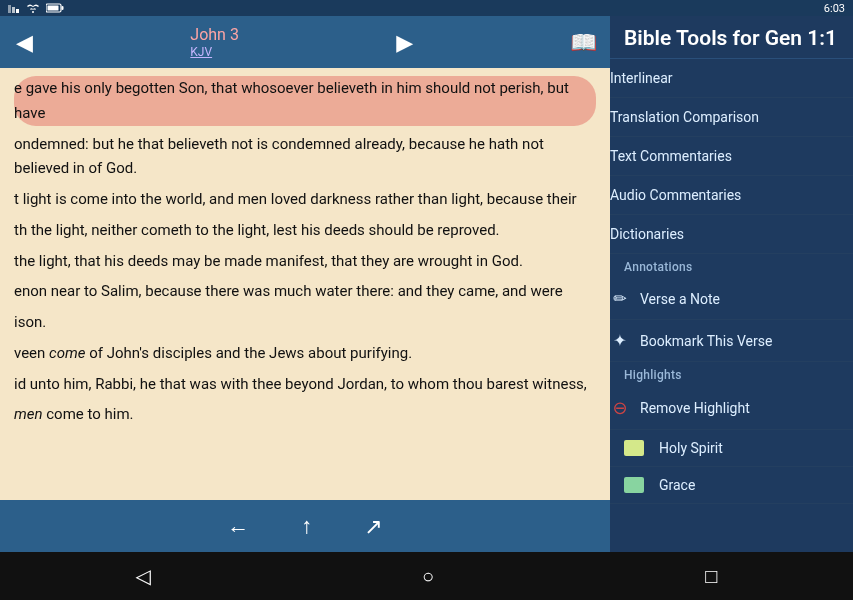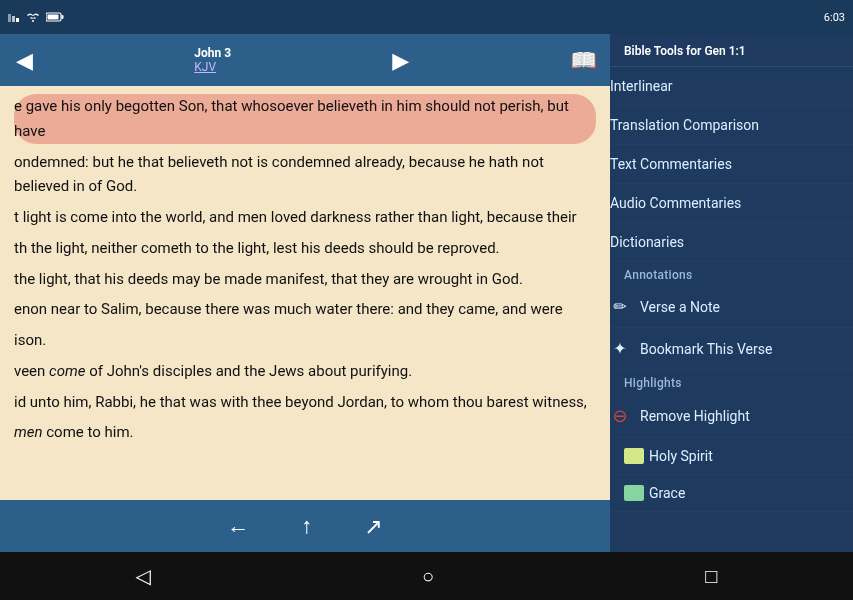--- a/index.html
+++ b/index.html
@@ -5,21 +5,21 @@
     * { margin: 0; padding: 0; box-sizing: border-box; }
     body { width: 853px; height: 600px; display: flex; flex-direction: column; font-family: 'Roboto', Arial, sans-serif; background: #2c5f8a; overflow: hidden; }
 
     
     .status-bar {
       height: 14px;
       background: #1a3a5c;
       display: flex;
       align-items: center;
       justify-content: space-between;
-      padding: 17px 8px;
+      padding: 8px 8px;
       flex-shrink: 0;
     }
     .status-bar-left { display: flex; align-items: center; gap: 6px; }
     .status-bar-right { display: flex; align-items: center; gap: 6px; font-size: 11px; color: #fff; }
 
     
     .main-area {
       flex: 1;
       display: flex;
       overflow: hidden;
@@ -44,23 +44,23 @@
       padding: 0 12px;
       flex-shrink: 0;
     }
     .bible-nav-center {
       display: flex;
       align-items: center;
       gap: 12px;
     }
     .bible-nav-title {
       text-align: center;
-      color: #ffffff;
-      font-size: 12px;
-      font-weight: 700;
+      color: #fca5a5;
+      font-size: 16px;
+      font-weight: 400;
       line-height: 1.2;
     }
     .bible-nav-subtitle {
       font-size: 12px;
       color: #c4b5fd;
       text-decoration: underline;
     }
     .nav-arrow {
       color: #fff;
       font-size: 22px;
@@ -127,21 +127,21 @@
       background: #1e3a5f;
       display: flex;
       flex-direction: column;
       flex-shrink: 0;
       overflow-y: auto;
     }
     .right-panel-header {
       background: #1e3a5f;
       padding: 10px 14px 8px;
       color: #fff;
-      font-size: 12px;
+      font-size: 21px;
       font-weight: 600;
       border-bottom: 1px solid #2a4f7a;
       flex-shrink: 0;
     }
     .section-label {
       padding: 6px 14px 4px;
       font-size: 12px;
       color: #9ab8d8;
       font-weight: 500;
       letter-spacing: 0.3px;
@@ -173,21 +173,21 @@
 
     
     .highlight-color-item {
       display: flex;
       align-items: center;
       padding: 10px 14px;
       color: #ddeeff;
       font-size: 14px;
       cursor: pointer;
       border-bottom: 1px solid #243f60;
-      gap: 5px;
+      gap: 15px;
     }
   </style>
 </head>
 <body>
 
 <div class="status-bar">
   <div class="status-bar-left">
     <svg width="12" height="10" viewBox="0 0 12 10">
         <rect x="0" y="2" width="3" height="8" fill="white" opacity="0.5"></rect>
         <rect x="4" y="4" width="3" height="6" fill="white" opacity="0.7"></rect>

